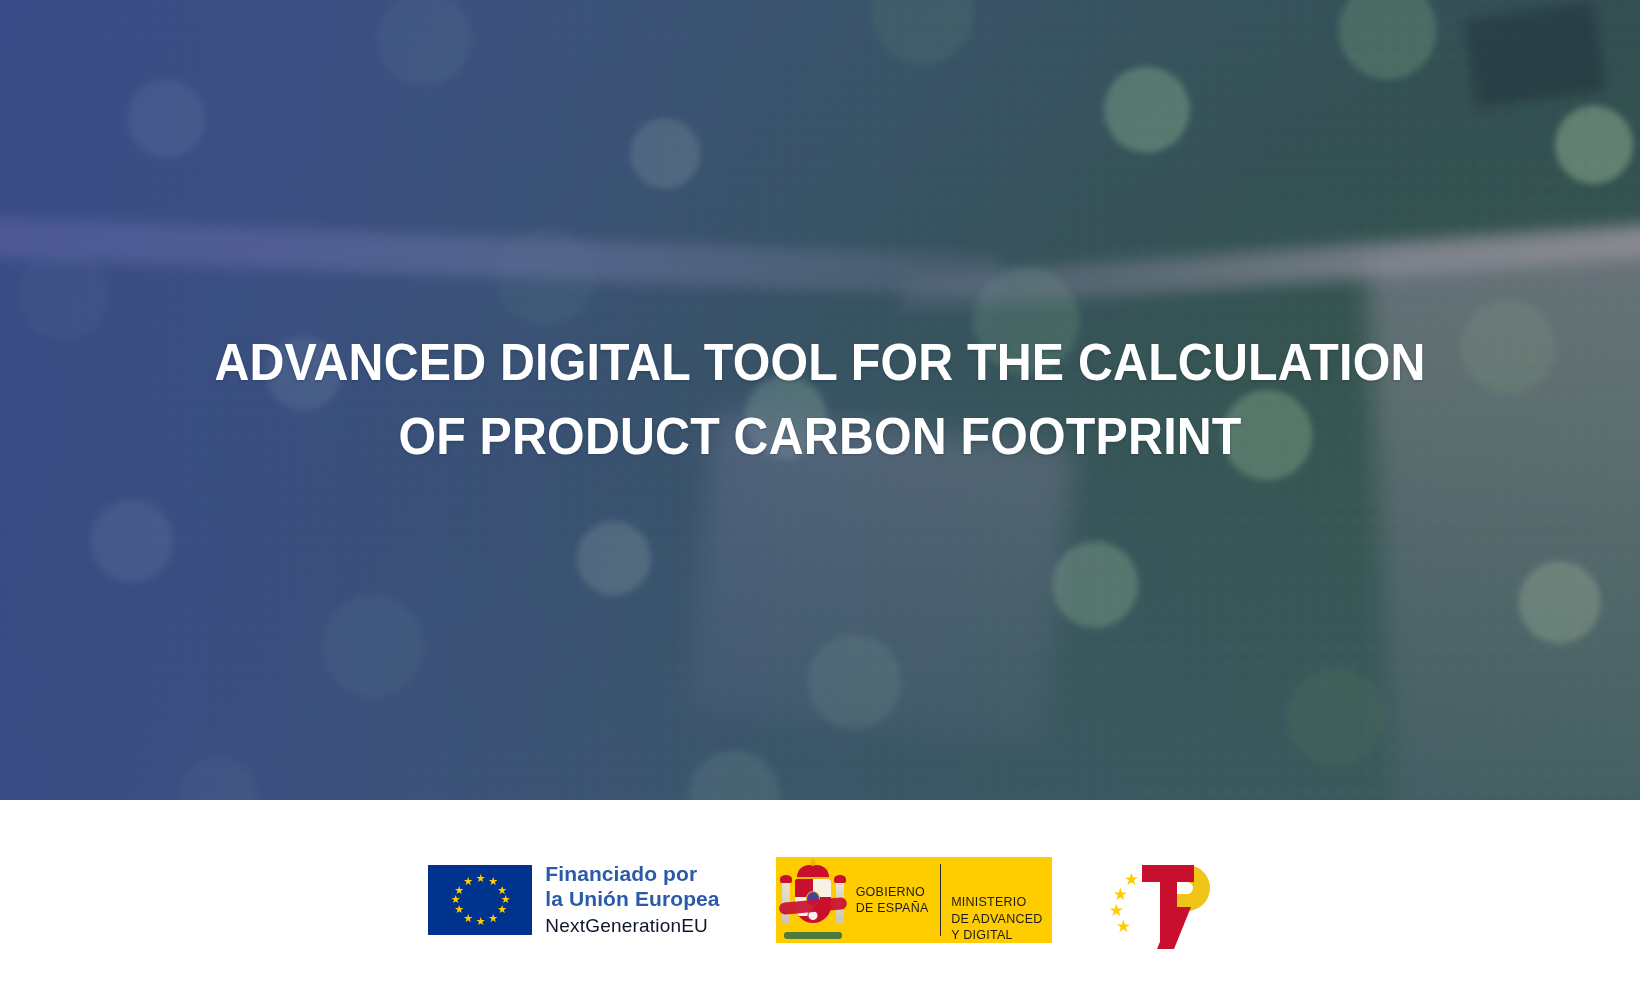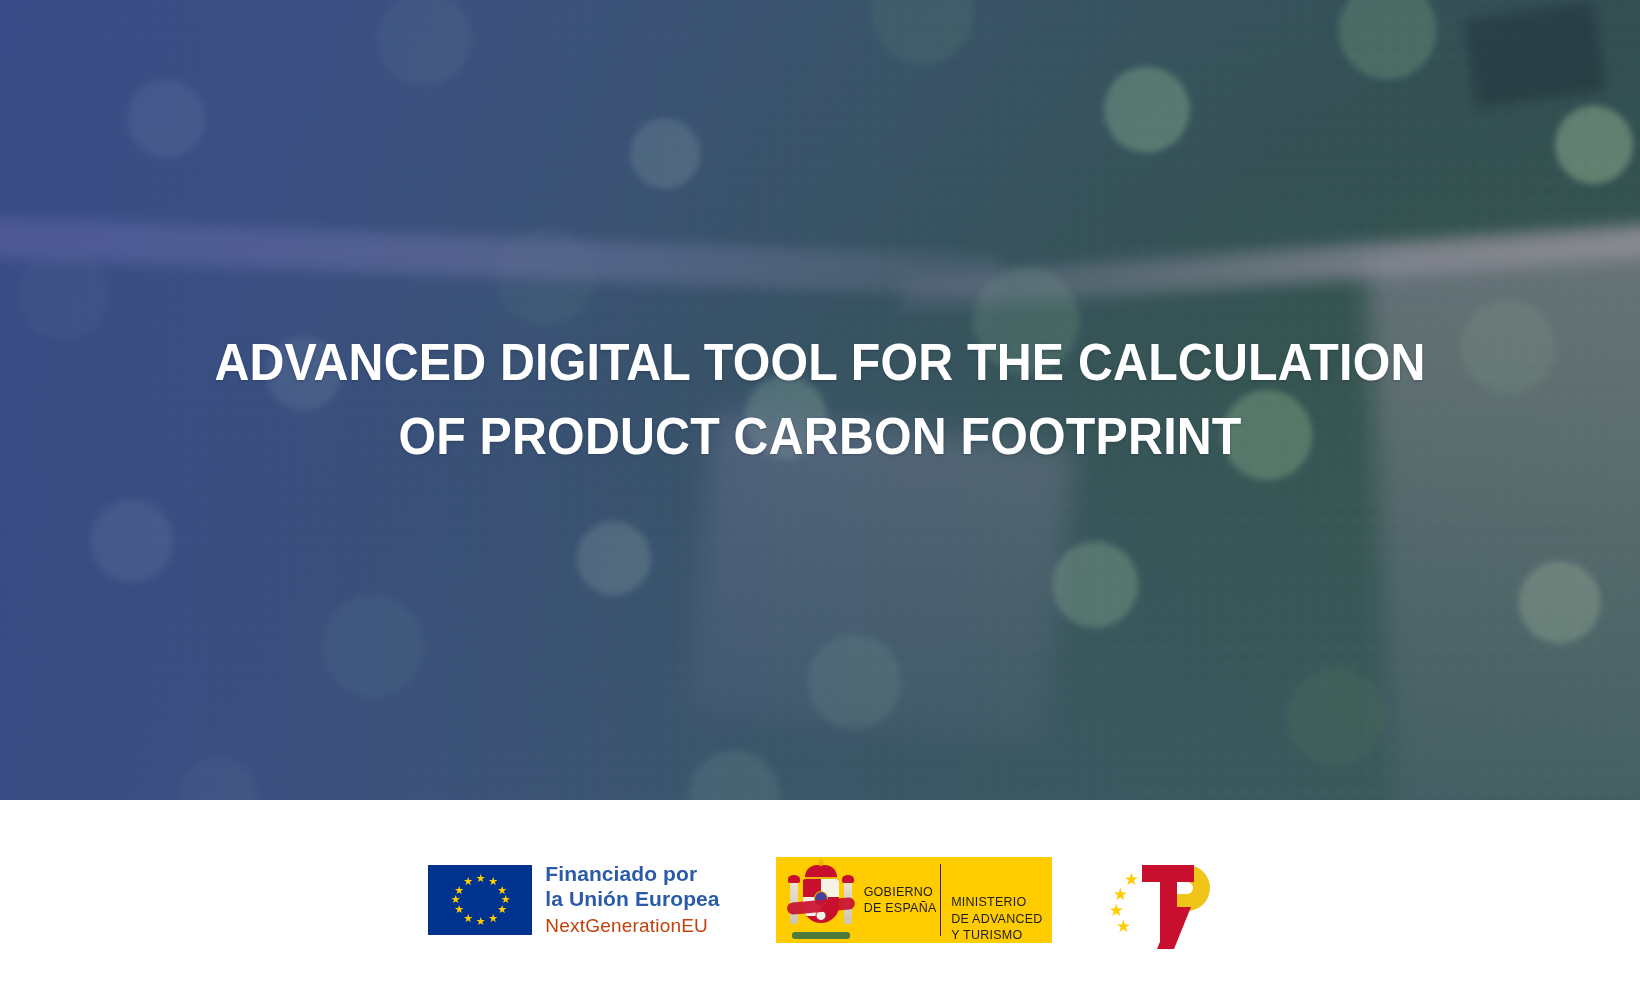--- a/index.html
+++ b/index.html
@@ -153,32 +153,32 @@
   .eu-star {
     position:absolute; width:9px; height:9px;
     color:#FFCC00; font-size:11px; line-height:9px; text-align:center;
   }
   .eu-text { display:flex; flex-direction:column; justify-content:flex-start; }
   .eu-line {
     color:#2B5BA8; font-weight:700; font-size:21px; line-height:1.20;
     letter-spacing:.1px; white-space:nowrap;
   }
   .eu-ngeu {
-    color:#c2410c; font-weight:400; font-size:19px; line-height:1.35;
+    color:#0f172a; font-weight:400; font-size:19px; line-height:1.35;
     margin-top:2px; letter-spacing:.2px; white-space:nowrap;
   }
 
   
   .gob {
     width:276px; height:86px; background:#FFCC00;
     display:flex; align-items:stretch; flex:0 0 auto;
   }
   .gob-left {
     flex:0 0 164px; display:flex; align-items:center; gap:6px;
-    padding-left:8px; position:relative;
+    position:relative;
   }
   .gob-divider { width:1.5px; background:#2c2c2c; margin:7px 0; flex:0 0 auto; }
   .gob-right { flex:1 1 auto; display:flex; align-items:flex-end; padding-left:10px; }
   .gob-label {
     color:#1d1d1b; font-size:12.5px; font-weight:400; line-height:1.30;
     letter-spacing:.25px; white-space:nowrap;
   }
 
   
   .coa { position:relative; width:74px; height:80px; flex:0 0 auto; }
@@ -371,21 +371,21 @@
         <div>
           <div class="gob-label">GOBIERNO</div>
           <div class="gob-label">DE ESPAÑA</div>
         </div>
       </div>
       <div class="gob-divider"></div>
       <div class="gob-right">
         <div>
           <div class="gob-label">MINISTERIO</div>
           <div class="gob-label">DE ADVANCED</div>
-          <div class="gob-label">Y TURISMO</div>
+          <div class="gob-label">Y DIGITAL</div>
         </div>
       </div>
     </div>
 
     <div class="logo prtr">
       <div class="prtr-mark">
         <div class="prtr-stars">
           <span class="prtr-star" style="left:16px; top:0;">★</span>
           <span class="prtr-star" style="left:5px;  top:15px;">★</span>
           <span class="prtr-star" style="left:1px;  top:31px;">★</span>

